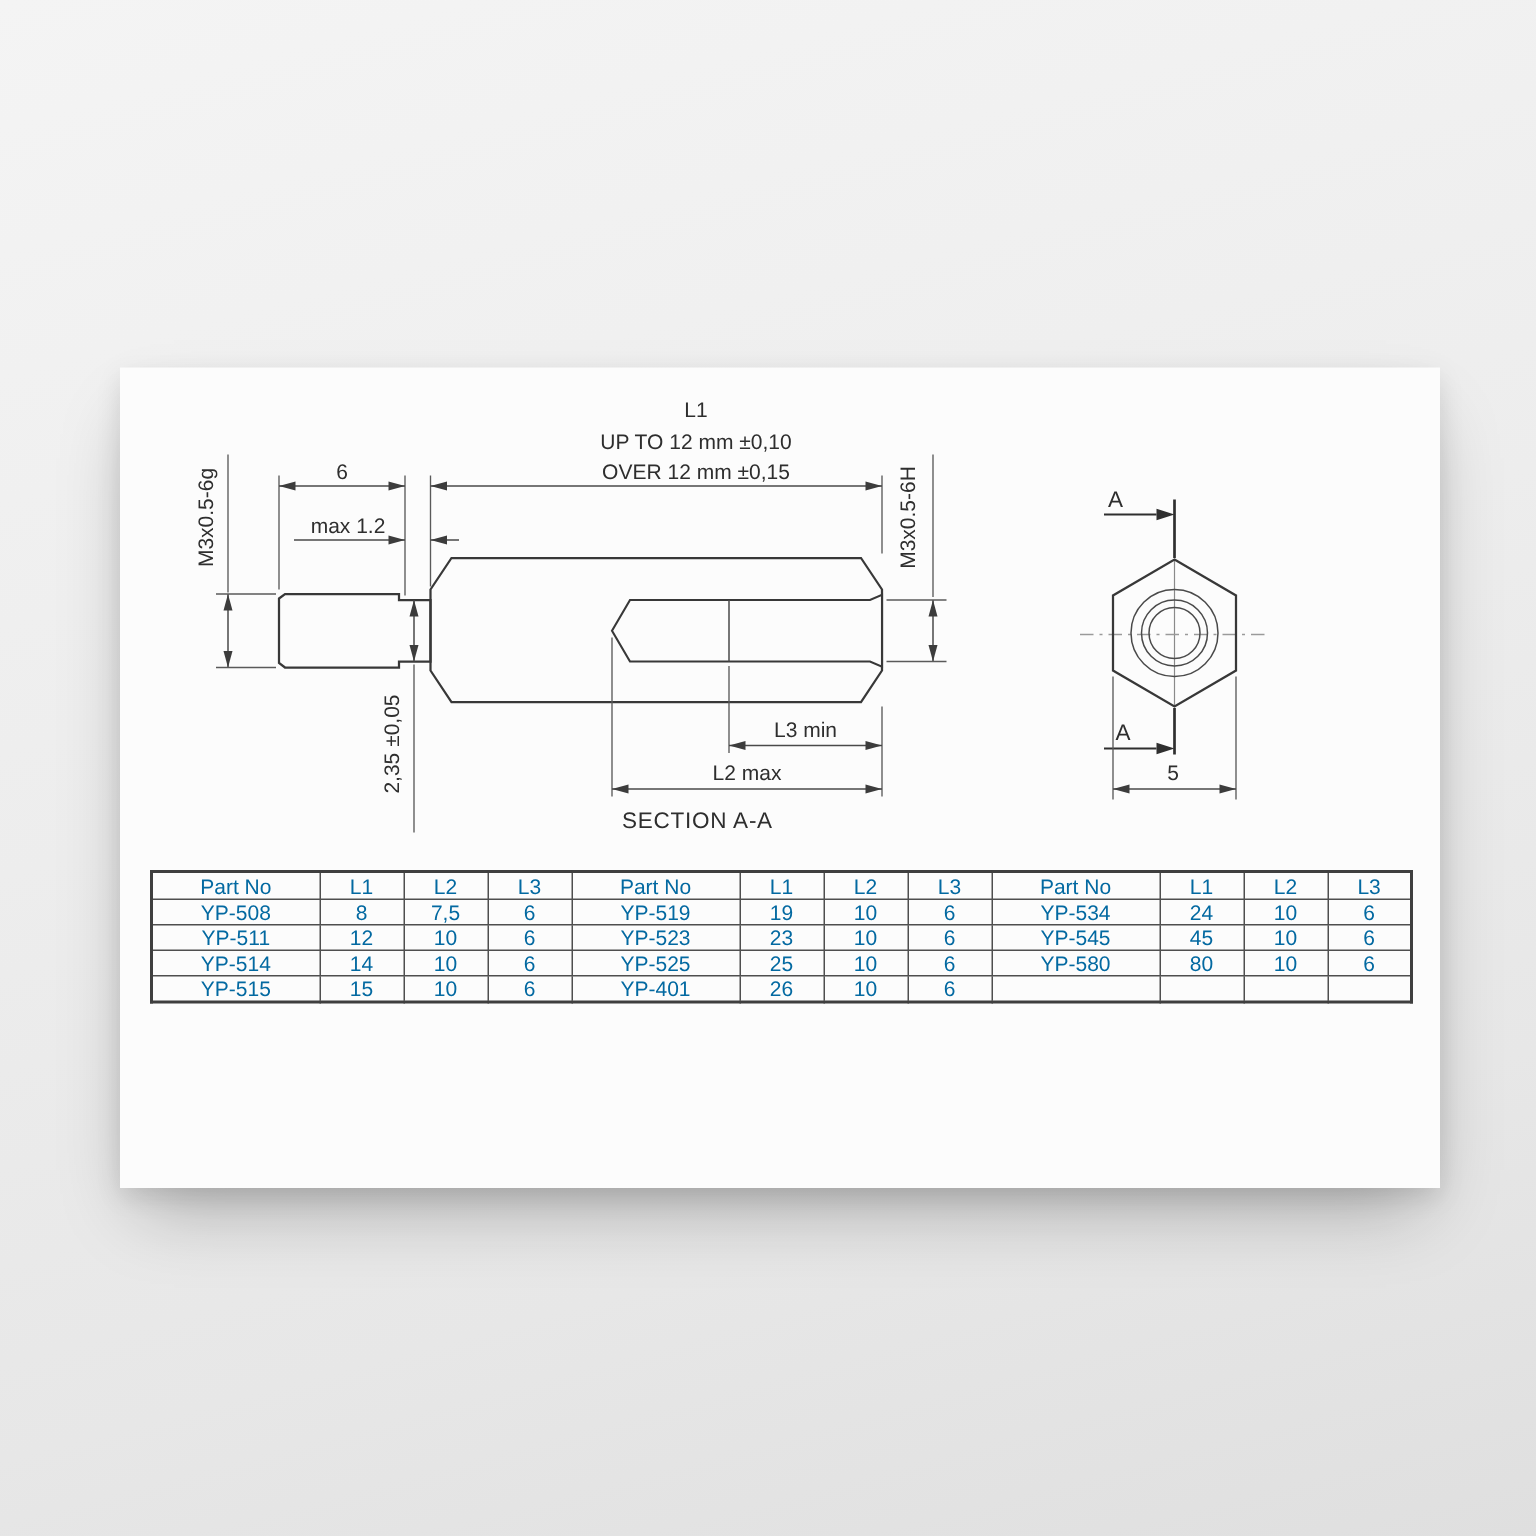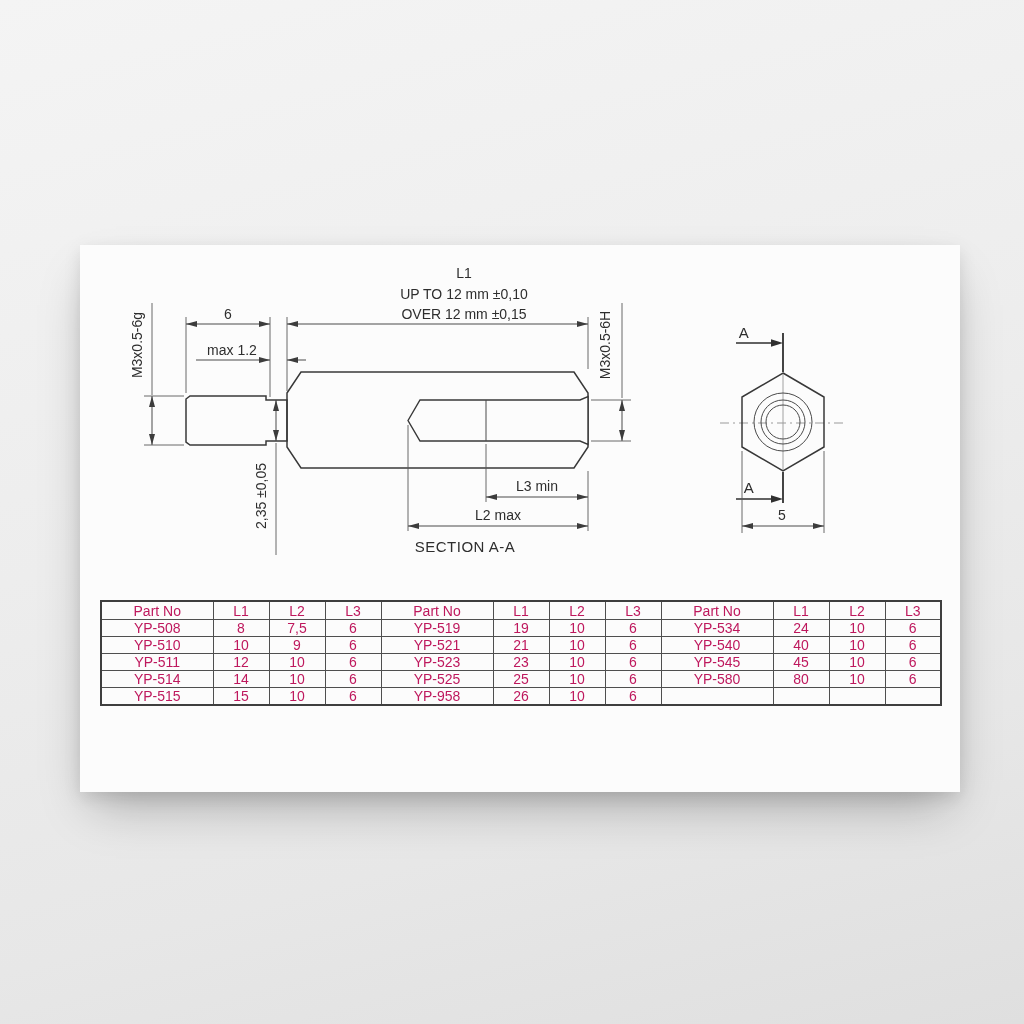--- a/index.html
+++ b/index.html
@@ -24,24 +24,24 @@
   .dimE{stroke:#4a4a4a;stroke-width:1;fill:none;marker-end:url(#arw);}
   .lbl{font-family:"Liberation Sans",sans-serif;font-size:14px;fill:#2e2e2e;text-anchor:middle;}
   .lbl-big{font-size:15px;letter-spacing:0.5px;}
   .cutline-thin{stroke:#8a8a8a;stroke-width:0.8;}
   .cutline-thick{stroke:#2f2f2f;stroke-width:1.8;}
   .centerline{stroke:#9a9a9a;stroke-width:1;stroke-dasharray:9 4 2 4;}
   .secarrow{stroke:#2f2f2f;stroke-width:1.3;}
   .secarrow-head{fill:#2f2f2f;}
   
   .spec-table{
-    position:absolute;left:20px;top:355px;width:840px;
+    position:absolute;left:20px;top:335px;width:840px;
     border-collapse:collapse;table-layout:fixed;
     border:2px solid #3f3f3f;
-    font-size:14px;color:#be185d;
+    font-size:14px;color:#0369a1;
   }
   .spec-table th,.spec-table td{
     border:1px solid #4f4f4f;text-align:center;vertical-align:middle;
     padding:0;height:16px;line-height:16px;font-weight:normal;
     white-space:nowrap;overflow:hidden;
   }
   .spec-table thead th{height:17px;}
   col.col-part{width:112px;}
   col.col-num{width:56px;}
 </style>
@@ -197,34 +197,20 @@
           <td>YP-519</td>
           <td>19</td>
           <td>10</td>
           <td>6</td>
           <td>YP-534</td>
           <td>24</td>
           <td>10</td>
           <td>6</td>
         </tr>
         <tr>
-          <td>YP-510</td>
-          <td>10</td>
-          <td>9</td>
-          <td>6</td>
-          <td>YP-521</td>
-          <td>21</td>
-          <td>10</td>
-          <td>6</td>
-          <td>YP-540</td>
-          <td>40</td>
-          <td>10</td>
-          <td>6</td>
-        </tr>
-        <tr>
           <td>YP-511</td>
           <td>12</td>
           <td>10</td>
           <td>6</td>
           <td>YP-523</td>
           <td>23</td>
           <td>10</td>
           <td>6</td>
           <td>YP-545</td>
           <td>45</td>
@@ -243,21 +229,21 @@
           <td>YP-580</td>
           <td>80</td>
           <td>10</td>
           <td>6</td>
         </tr>
         <tr>
           <td>YP-515</td>
           <td>15</td>
           <td>10</td>
           <td>6</td>
-          <td>YP-958</td>
+          <td>YP-401</td>
           <td>26</td>
           <td>10</td>
           <td>6</td>
           <td></td>
           <td></td>
           <td></td>
           <td></td>
         </tr>
       </tbody>
   </table>

